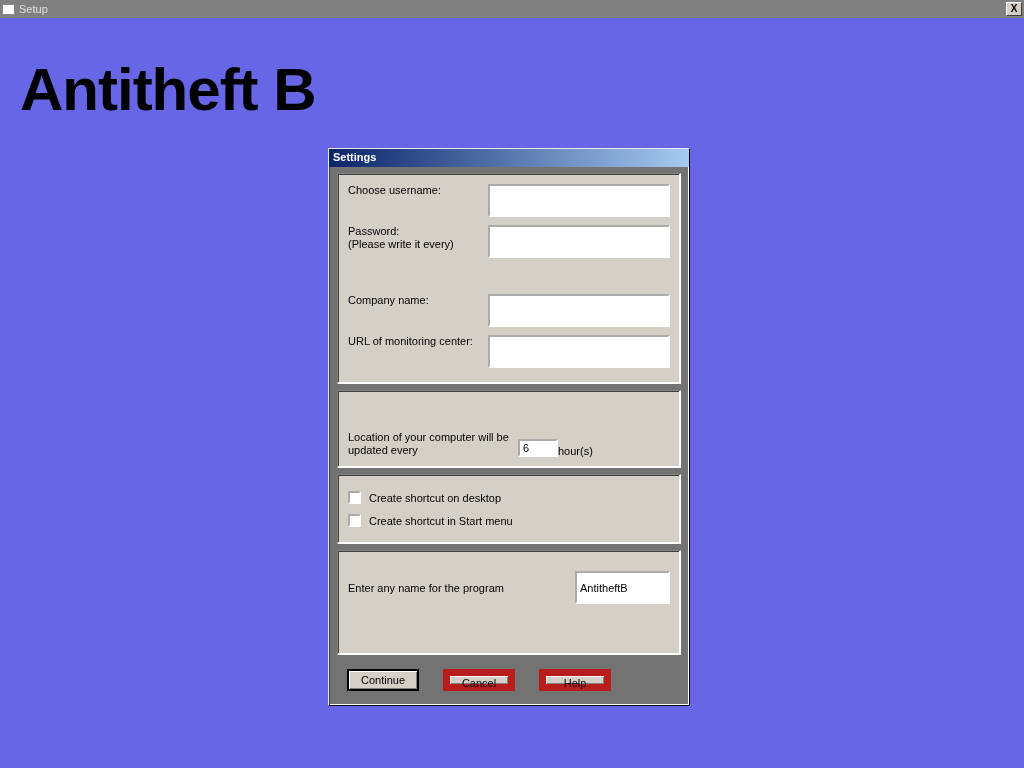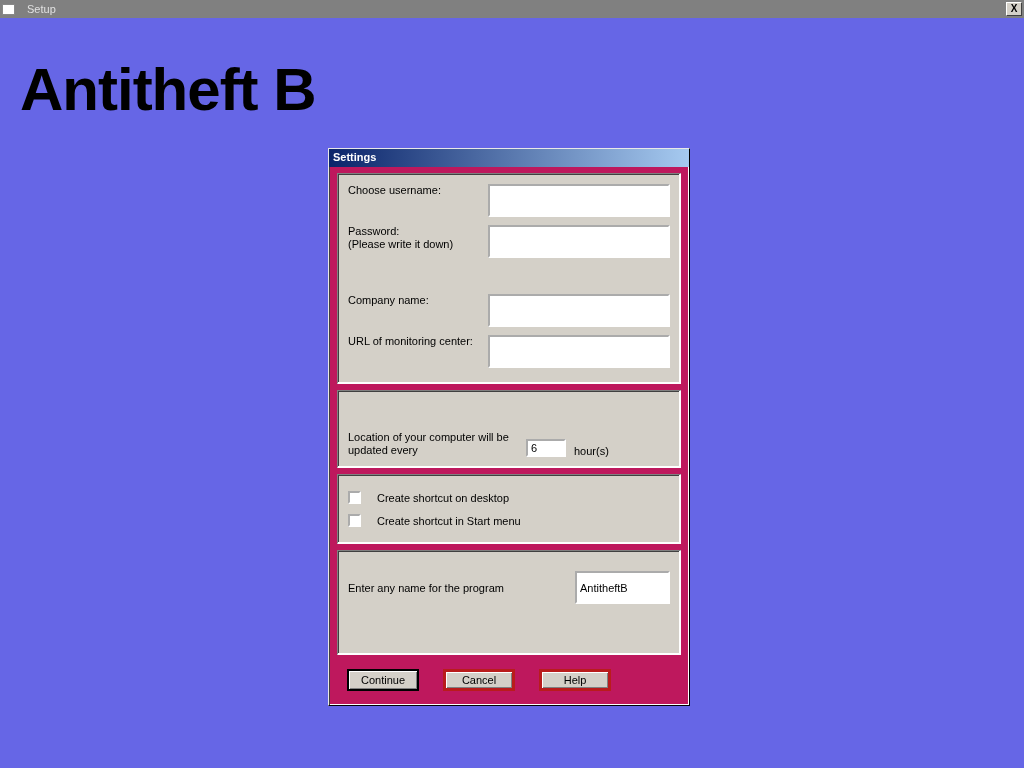--- a/index.html
+++ b/index.html
@@ -20,21 +20,21 @@
     display: flex;
     align-items: center;
     justify-content: space-between;
     padding: 0 2px;
     color: #e0e0e0;
     font-size: 11px;
   }
   .outer-titlebar-left {
     display: flex;
     align-items: center;
-    gap: 12px;
+    gap: 4px;
   }
   .win-icon {
     width: 13px;
     height: 11px;
     background: #fff;
     border: 1px solid #888;
     display: inline-block;
   }
   .close-btn {
     width: 16px;
@@ -59,21 +59,21 @@
     font-size: 60px;
     font-weight: 900;
     color: #000000;
     letter-spacing: -1px;
   }
   .dialog {
     position: absolute;
     left: 328px;
     top: 148px;
     width: 362px;
-    background: #be185d;
+    background: #737373;
     border: 1px solid #000;
     border-top-color: #e8e8e8;
     border-left-color: #e8e8e8;
     box-shadow: 1px 1px 0 #404040 inset, -1px -1px 0 #fff inset;
   }
   .dialog-titlebar {
     height: 18px;
     background: linear-gradient(to right, #0a246a, #a6caf0);
     color: #fff;
     font-weight: bold;
@@ -114,28 +114,27 @@
     border: 2px inset #fff;
     background: #fff;
     font-family: Tahoma, Arial, sans-serif;
     font-size: 11px;
     padding: 1px 3px;
   }
   .spacer-row { height: 28px; }
   .interval-row {
     display: flex;
     align-items: flex-end;
-    gap: 8px;
     margin-top: 30px;
   }
   .interval-row .lbl { width: 170px; line-height: 13px; }
   .chk-row {
     display: flex;
     align-items: center;
-    gap: 16px;
+    gap: 8px;
     margin: 10px 0;
   }
   .chk {
     width: 13px;
     height: 13px;
     border: 2px inset #fff;
     background: #fff;
     cursor: pointer;
   }
   .name-row {
@@ -148,21 +147,21 @@
   .name-row .txt { flex: none; width: 95px; }
   .button-bar {
     display: flex;
     gap: 24px;
     padding: 8px 18px 14px 18px;
   }
   .btn {
     width: 72px;
     height: 22px;
     background: #d4d0c8;
-    border: 3px solid #b91c1c;
+    border: 7px solid #b91c1c;
     box-shadow: 1px 1px 0 #fff inset, -1px -1px 0 #808080 inset;
     font-family: Tahoma, Arial, sans-serif;
     font-size: 11px;
     cursor: pointer;
   }
   .btn-default {
     border: 2px solid #000;
     box-shadow: 1px 1px 0 #fff inset, -1px -1px 0 #808080 inset;
   }
 </style>
@@ -182,21 +181,21 @@
 <div class="dialog">
   <div class="dialog-titlebar">Settings</div>
 
   <div class="panel">
     <div class="row">
       <div class="lbl">Choose username:</div>
       <input class="txt" type="text" value="" style="">
     </div>
     <div class="row">
       <div class="lbl" style="white-space:pre-line">Password:
-(Please write it down)</div>
+(Please write it every)</div>
       <input class="txt" type="text" value="" style="">
     </div>
     <div class="spacer-row"></div>
     <div class="row">
       <div class="lbl">Company name:</div>
       <input class="txt" type="text" value="" style="">
     </div>
     <div class="row" style="margin-bottom:5px;">
       <div class="lbl">URL of monitoring center:</div>
       <input class="txt" type="text" value="" style="">

